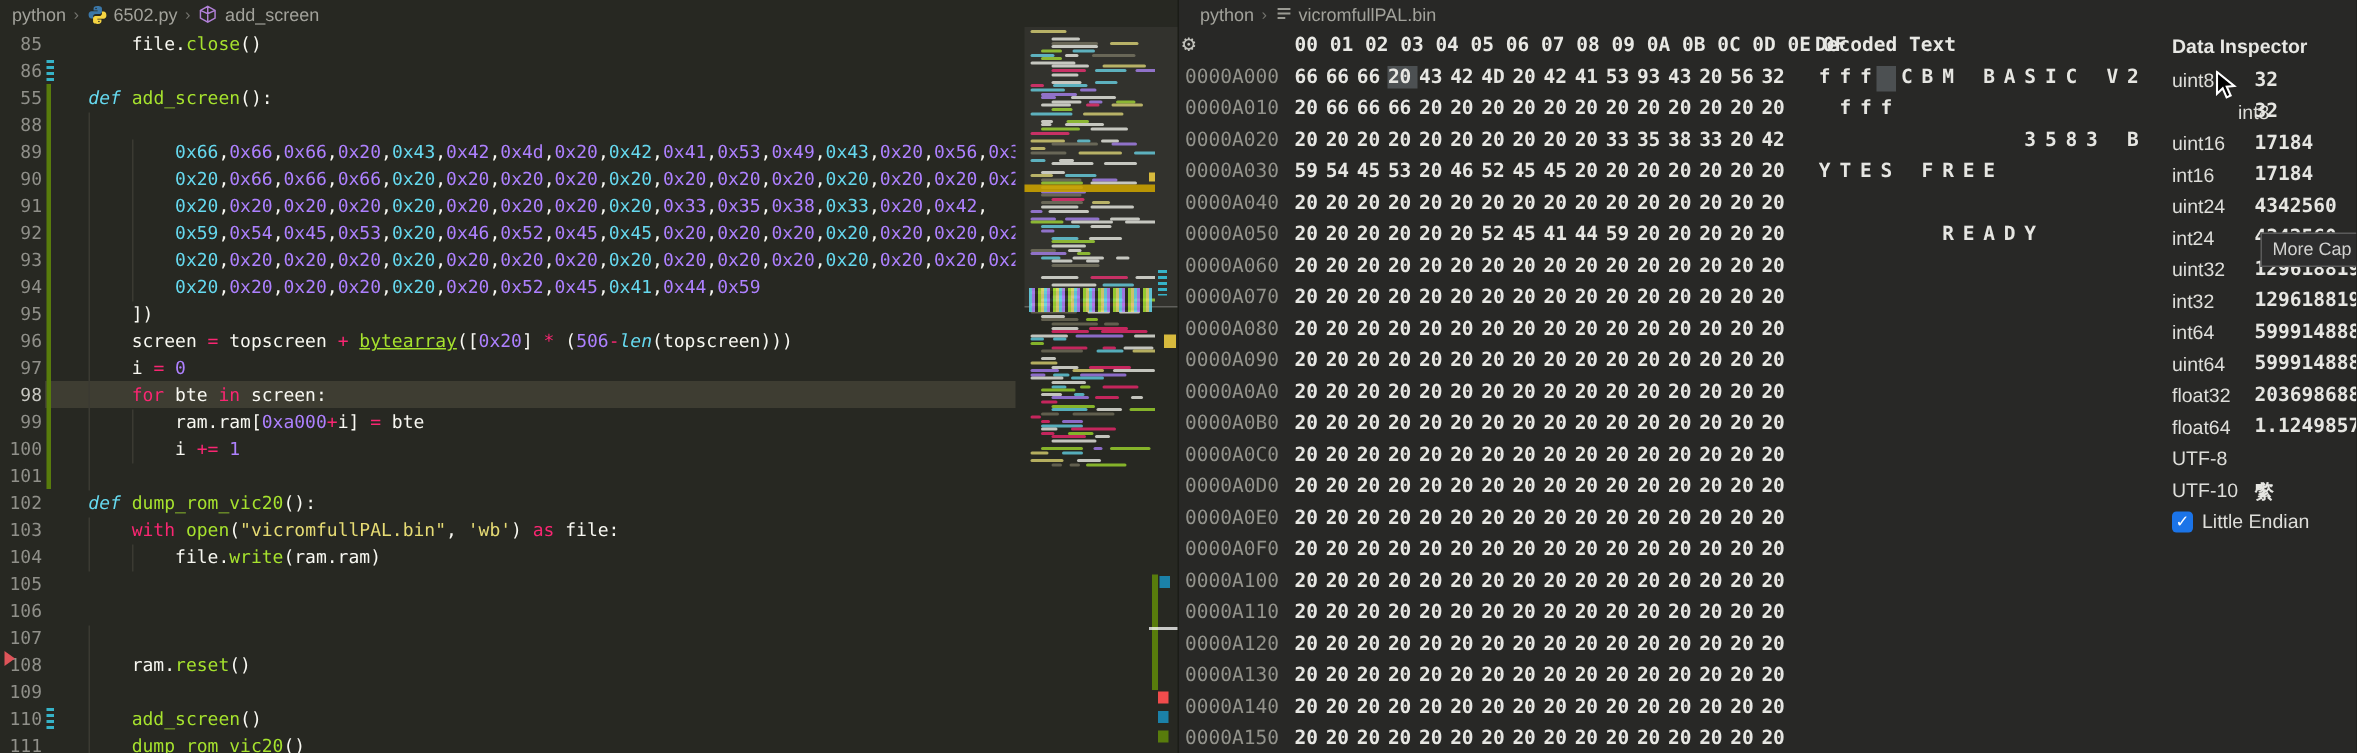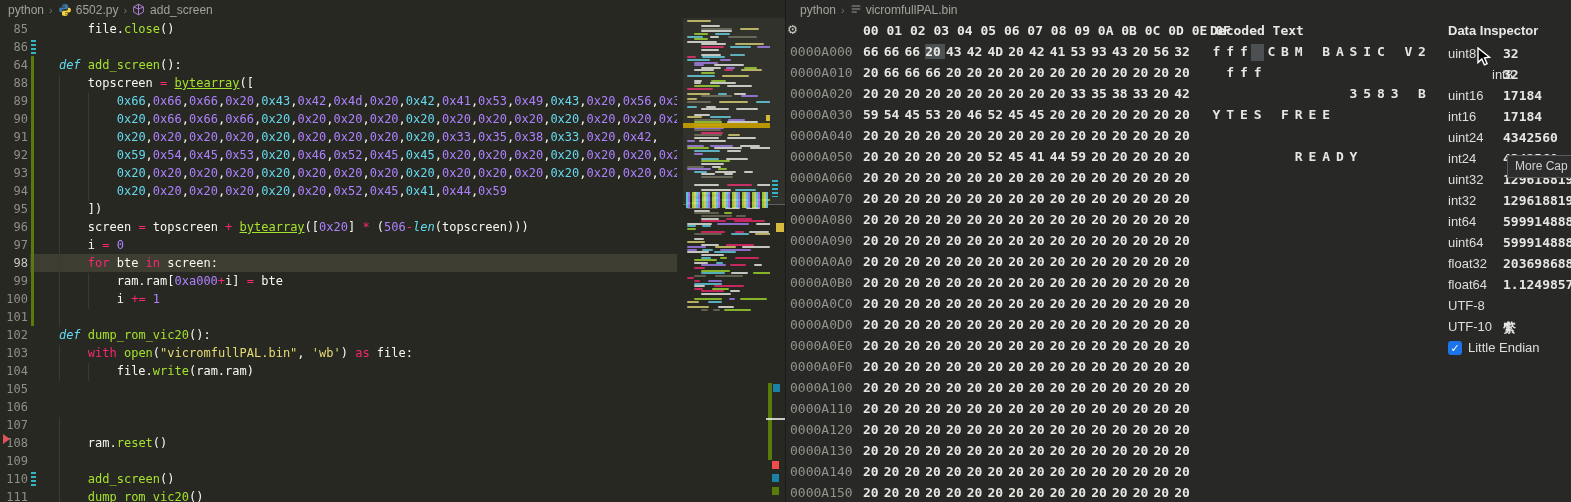--- a/index.html
+++ b/index.html
@@ -82,22 +82,22 @@
         <svg viewBox="0 0 16 16" width="13" height="13">
           <path fill="none" stroke="#b180d7" stroke-width="1.2" d="M8 1.5 14 4.8v6.4L8 14.5 2 11.2V4.8z M8 1.5v6 M2 4.8l6 2.7 6-2.7 M8 14.5v-7"></path>
         </svg>
       </span>
       <span class="seg">add_screen</span>
     </div>
 
     <div id="code-rows">
         <div class="code-row" style="top: 20px;"><span class="ln">85</span><span class="code"><span class="tk-v">        file.</span><span class="tk-fn">close</span><span class="tk-v">()</span></span></div>
         <div class="code-row" style="top: 38px;"><span class="ln">86</span><span class="code"></span></div>
-        <div class="code-row" style="top: 56px;"><span class="ln">64</span><span class="code"><span class="tk-v">    </span><span class="tk-def">def</span><span class="tk-v"> </span><span class="tk-fn">add_screen</span><span class="tk-v">():</span></span></div>
-        <div class="code-row" style="top: 74px;"><span class="ln">88</span><span class="code"><span class="tk-v">        topscreen </span><span class="tk-op">=</span><span class="tk-v"> </span><span class="tk-fnu">bytearray</span><span class="tk-v">([</span></span></div>
+        <div class="code-row" style="top: 56px;"><span class="ln">55</span><span class="code"><span class="tk-v">    </span><span class="tk-def">def</span><span class="tk-v"> </span><span class="tk-fn">add_screen</span><span class="tk-v">():</span></span></div>
+        <div class="code-row" style="top: 74px;"><span class="ln">88</span></div>
         <div class="code-row" style="top: 92px;"><span class="ln">89</span><span class="code"><span class="tk-v">            </span><span class="tk-numc">0x66</span><span class="tk-v">,</span><span class="tk-num">0x66</span><span class="tk-v">,</span><span class="tk-num">0x66</span><span class="tk-v">,</span><span class="tk-num">0x20</span><span class="tk-v">,</span><span class="tk-numc">0x43</span><span class="tk-v">,</span><span class="tk-num">0x42</span><span class="tk-v">,</span><span class="tk-num">0x4d</span><span class="tk-v">,</span><span class="tk-num">0x20</span><span class="tk-v">,</span><span class="tk-numc">0x42</span><span class="tk-v">,</span><span class="tk-num">0x41</span><span class="tk-v">,</span><span class="tk-num">0x53</span><span class="tk-v">,</span><span class="tk-num">0x49</span><span class="tk-v">,</span><span class="tk-numc">0x43</span><span class="tk-v">,</span><span class="tk-num">0x20</span><span class="tk-v">,</span><span class="tk-num">0x56</span><span class="tk-v">,</span><span class="tk-num">0x32</span></span></div>
         <div class="code-row" style="top: 110px;"><span class="ln">90</span><span class="code"><span class="tk-v">            </span><span class="tk-numc">0x20</span><span class="tk-v">,</span><span class="tk-num">0x66</span><span class="tk-v">,</span><span class="tk-num">0x66</span><span class="tk-v">,</span><span class="tk-num">0x66</span><span class="tk-v">,</span><span class="tk-numc">0x20</span><span class="tk-v">,</span><span class="tk-num">0x20</span><span class="tk-v">,</span><span class="tk-num">0x20</span><span class="tk-v">,</span><span class="tk-num">0x20</span><span class="tk-v">,</span><span class="tk-numc">0x20</span><span class="tk-v">,</span><span class="tk-num">0x20</span><span class="tk-v">,</span><span class="tk-num">0x20</span><span class="tk-v">,</span><span class="tk-num">0x20</span><span class="tk-v">,</span><span class="tk-numc">0x20</span><span class="tk-v">,</span><span class="tk-num">0x20</span><span class="tk-v">,</span><span class="tk-num">0x20</span><span class="tk-v">,</span><span class="tk-num">0x20</span></span></div>
         <div class="code-row" style="top: 128px;"><span class="ln">91</span><span class="code"><span class="tk-v">            </span><span class="tk-numc">0x20</span><span class="tk-v">,</span><span class="tk-num">0x20</span><span class="tk-v">,</span><span class="tk-num">0x20</span><span class="tk-v">,</span><span class="tk-num">0x20</span><span class="tk-v">,</span><span class="tk-numc">0x20</span><span class="tk-v">,</span><span class="tk-num">0x20</span><span class="tk-v">,</span><span class="tk-num">0x20</span><span class="tk-v">,</span><span class="tk-num">0x20</span><span class="tk-v">,</span><span class="tk-numc">0x20</span><span class="tk-v">,</span><span class="tk-num">0x33</span><span class="tk-v">,</span><span class="tk-num">0x35</span><span class="tk-v">,</span><span class="tk-num">0x38</span><span class="tk-v">,</span><span class="tk-numc">0x33</span><span class="tk-v">,</span><span class="tk-num">0x20</span><span class="tk-v">,</span><span class="tk-num">0x42</span><span class="tk-v">,</span></span></div>
         <div class="code-row" style="top: 146px;"><span class="ln">92</span><span class="code"><span class="tk-v">            </span><span class="tk-numc">0x59</span><span class="tk-v">,</span><span class="tk-num">0x54</span><span class="tk-v">,</span><span class="tk-num">0x45</span><span class="tk-v">,</span><span class="tk-num">0x53</span><span class="tk-v">,</span><span class="tk-numc">0x20</span><span class="tk-v">,</span><span class="tk-num">0x46</span><span class="tk-v">,</span><span class="tk-num">0x52</span><span class="tk-v">,</span><span class="tk-num">0x45</span><span class="tk-v">,</span><span class="tk-numc">0x45</span><span class="tk-v">,</span><span class="tk-num">0x20</span><span class="tk-v">,</span><span class="tk-num">0x20</span><span class="tk-v">,</span><span class="tk-num">0x20</span><span class="tk-v">,</span><span class="tk-numc">0x20</span><span class="tk-v">,</span><span class="tk-num">0x20</span><span class="tk-v">,</span><span class="tk-num">0x20</span><span class="tk-v">,</span><span class="tk-num">0x20</span></span></div>
         <div class="code-row" style="top: 164px;"><span class="ln">93</span><span class="code"><span class="tk-v">            </span><span class="tk-numc">0x20</span><span class="tk-v">,</span><span class="tk-num">0x20</span><span class="tk-v">,</span><span class="tk-num">0x20</span><span class="tk-v">,</span><span class="tk-num">0x20</span><span class="tk-v">,</span><span class="tk-numc">0x20</span><span class="tk-v">,</span><span class="tk-num">0x20</span><span class="tk-v">,</span><span class="tk-num">0x20</span><span class="tk-v">,</span><span class="tk-num">0x20</span><span class="tk-v">,</span><span class="tk-numc">0x20</span><span class="tk-v">,</span><span class="tk-num">0x20</span><span class="tk-v">,</span><span class="tk-num">0x20</span><span class="tk-v">,</span><span class="tk-num">0x20</span><span class="tk-v">,</span><span class="tk-numc">0x20</span><span class="tk-v">,</span><span class="tk-num">0x20</span><span class="tk-v">,</span><span class="tk-num">0x20</span><span class="tk-v">,</span><span class="tk-num">0x20</span></span></div>
         <div class="code-row" style="top: 182px;"><span class="ln">94</span><span class="code"><span class="tk-v">            </span><span class="tk-numc">0x20</span><span class="tk-v">,</span><span class="tk-num">0x20</span><span class="tk-v">,</span><span class="tk-num">0x20</span><span class="tk-v">,</span><span class="tk-num">0x20</span><span class="tk-v">,</span><span class="tk-numc">0x20</span><span class="tk-v">,</span><span class="tk-num">0x20</span><span class="tk-v">,</span><span class="tk-num">0x52</span><span class="tk-v">,</span><span class="tk-num">0x45</span><span class="tk-v">,</span><span class="tk-numc">0x41</span><span class="tk-v">,</span><span class="tk-num">0x44</span><span class="tk-v">,</span><span class="tk-num">0x59</span></span></div>
         <div class="code-row" style="top: 200px;"><span class="ln">95</span><span class="code"><span class="tk-v">        ])</span></span></div>
         <div class="code-row" style="top: 218px;"><span class="ln">96</span><span class="code"><span class="tk-v">        screen </span><span class="tk-op">=</span><span class="tk-v"> topscreen </span><span class="tk-op">+</span><span class="tk-v"> </span><span class="tk-fnu">bytearray</span><span class="tk-v">([</span><span class="tk-num">0x20</span><span class="tk-v">] </span><span class="tk-op">*</span><span class="tk-v"> (</span><span class="tk-num">506</span><span class="tk-op">-</span><span class="tk-def">len</span><span class="tk-v">(topscreen)))</span></span></div>
         <div class="code-row" style="top: 236px;"><span class="ln">97</span><span class="code"><span class="tk-v">        i </span><span class="tk-op">=</span><span class="tk-v"> </span><span class="tk-num">0</span></span></div>
         <div class="code-row current" style="top: 254px;"><div class="bg"></div><span class="ln">98</span><span class="code"><span class="tk-v">        </span><span class="tk-kw">for</span><span class="tk-v"> bte </span><span class="tk-kw">in</span><span class="tk-v"> screen:</span></span></div>

